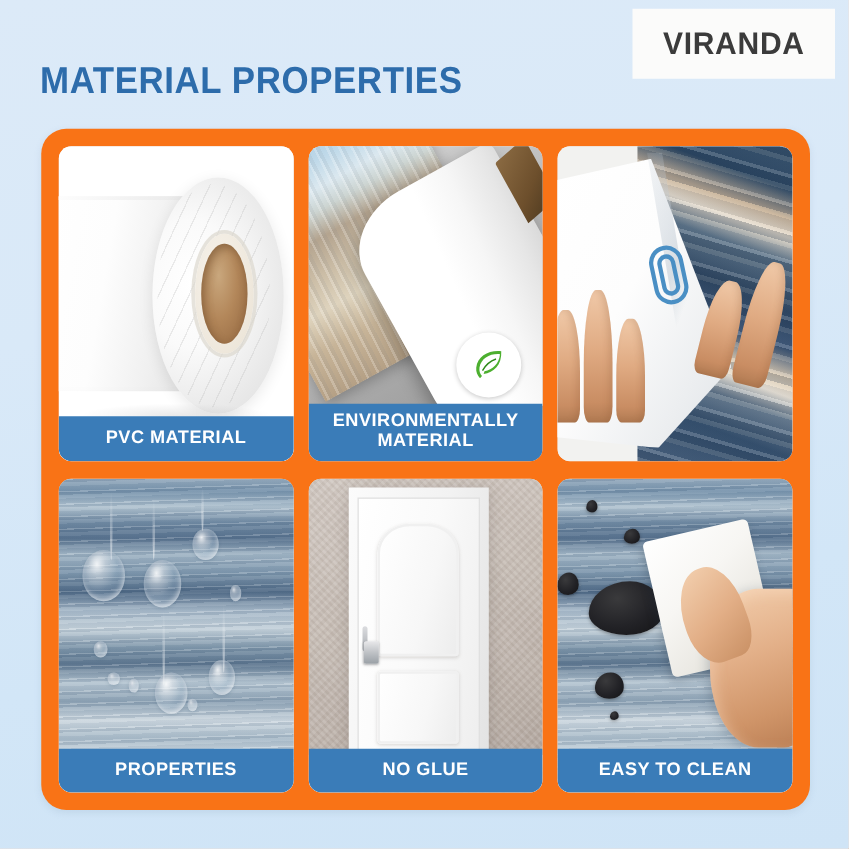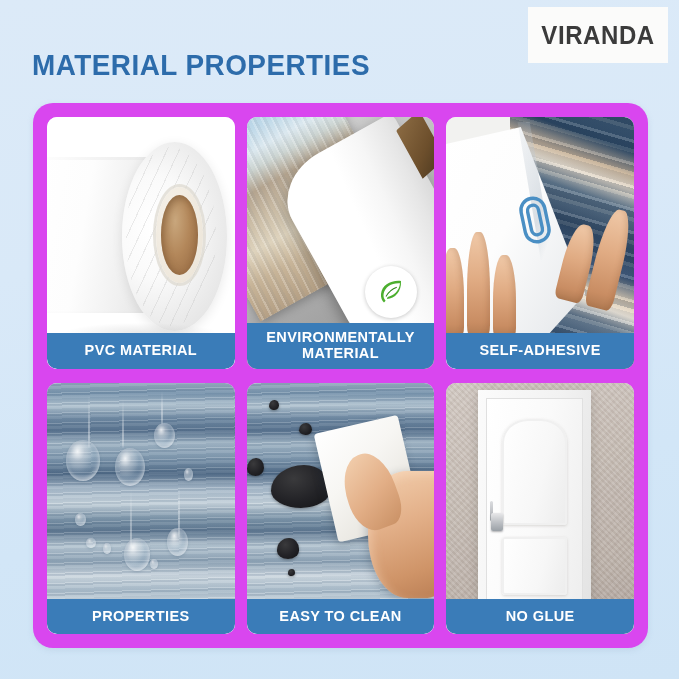--- a/index.html
+++ b/index.html
@@ -34,21 +34,21 @@
     letter-spacing: 0.5px;
     transform: scaleX(0.93);
     transform-origin: left center;
     white-space: nowrap;
   }
 
   .brand-logo {
     position: absolute;
     right: 11px;
     top: 7px;
-    width: 140px;
+    width: 162px;
     height: 56px;
     background: #fbfbfa;
     display: flex;
     align-items: center;
     justify-content: center;
   }
 
   .brand-logo-text {
     font-size: 25px;
     font-weight: bold;
@@ -57,21 +57,21 @@
     transform: scaleX(0.96);
   }
 
   
   .panel {
     position: absolute;
     left: 33px;
     top: 103px;
     width: 615px;
     height: 545px;
-    background: #d946ef;
+    background: #f97316;
     border-radius: 20px;
     box-shadow: 0 2px 6px rgba(120,150,180,0.18);
     padding: 14px;
   }
 
   .grid {
     width: 100%;
     height: 100%;
     display: grid;
     grid-template-columns: repeat(3, 1fr);
@@ -473,21 +473,20 @@
         <div class="sa-hand-l">
           <div class="sa-finger" style="left:2%;  width:26%; height:78%;"></div>
           <div class="sa-finger" style="left:31%; width:26%; height:92%;"></div>
           <div class="sa-finger" style="left:60%; width:26%; height:72%;"></div>
         </div>
         <div class="sa-hand-r">
           <div class="sa-finger" style="left:6%;  width:34%; height:62%;"></div>
           <div class="sa-finger" style="left:44%; width:34%; height:80%;"></div>
         </div>
       </div>
-      <div class="card-label">SELF-ADHESIVE</div>
     </div>
 
     <div class="card">
       <div class="card-photo">
         <div class="wp-bg"></div>
         <div class="wp-grain"></div>
         <div class="trail" style="left:22%; top:4%;  width:2px; height:22%;"></div>
         <div class="trail" style="left:40%; top:6%;  width:2px; height:20%;"></div>
         <div class="trail" style="left:61%; top:3%;  width:2px; height:14%;"></div>
         <div class="trail" style="left:44%; top:42%; width:2px; height:24%;"></div>
@@ -501,48 +500,48 @@
         <div class="drop" style="left:21%; top:62%; width:5%;  height:4%;"></div>
         <div class="drop" style="left:30%; top:64%; width:4%;  height:4%;"></div>
         <div class="drop" style="left:73%; top:34%; width:5%;  height:5%;"></div>
         <div class="drop" style="left:55%; top:70%; width:4%;  height:4%;"></div>
       </div>
       <div class="card-label">PROPERTIES</div>
     </div>
 
     <div class="card">
       <div class="card-photo">
+        <div class="ng-wall"></div>
+        <div class="ng-wall-tex"></div>
+        <div class="ng-frame"></div>
+        <div class="ng-door">
+          <div class="ng-panel-top"></div>
+          <div class="ng-panel-bot"></div>
+          <div class="ng-handle-stem"></div>
+          <div class="ng-handle"></div>
+        </div>
+        <div class="ng-skirt"></div>
+        <div class="ng-skirt-line"></div>
+      </div>
+      <div class="card-label">NO GLUE</div>
+    </div>
+
+    <div class="card">
+      <div class="card-photo">
         <div class="wp-bg ec-bg"></div>
         <div class="wp-grain"></div>
         <div class="ec-stain" style="left:13%; top:33%; width:32%; height:17%;"></div>
         <div class="ec-stain" style="left:16%; top:62%; width:12%; height:8%;"></div>
         <div class="ec-stain" style="left:28%; top:16%; width:7%;  height:5%;"></div>
         <div class="ec-stain" style="left:12%; top:7%;  width:5%;  height:4%;"></div>
         <div class="ec-stain" style="left:22%; top:74%; width:4%;  height:3%;"></div>
         <div class="ec-stain" style="left:0%;  top:30%; width:9%;  height:7%;"></div>
         <div class="ec-cloth"></div>
         <div class="ec-hand">
           <div class="ec-palm"></div>
           <div class="ec-thumb"></div>
         </div>
       </div>
       <div class="card-label">EASY TO CLEAN</div>
     </div>
 
-    <div class="card">
-      <div class="card-photo">
-        <div class="ng-wall"></div>
-        <div class="ng-wall-tex"></div>
-        <div class="ng-frame"></div>
-        <div class="ng-door">
-          <div class="ng-panel-top"></div>
-          <div class="ng-panel-bot"></div>
-          <div class="ng-handle-stem"></div>
-          <div class="ng-handle"></div>
-        </div>
-        <div class="ng-skirt"></div>
-        <div class="ng-skirt-line"></div>
-      </div>
-      <div class="card-label">NO GLUE</div>
-    </div>
-
   </div>
 </div>
 
 </body></html>

